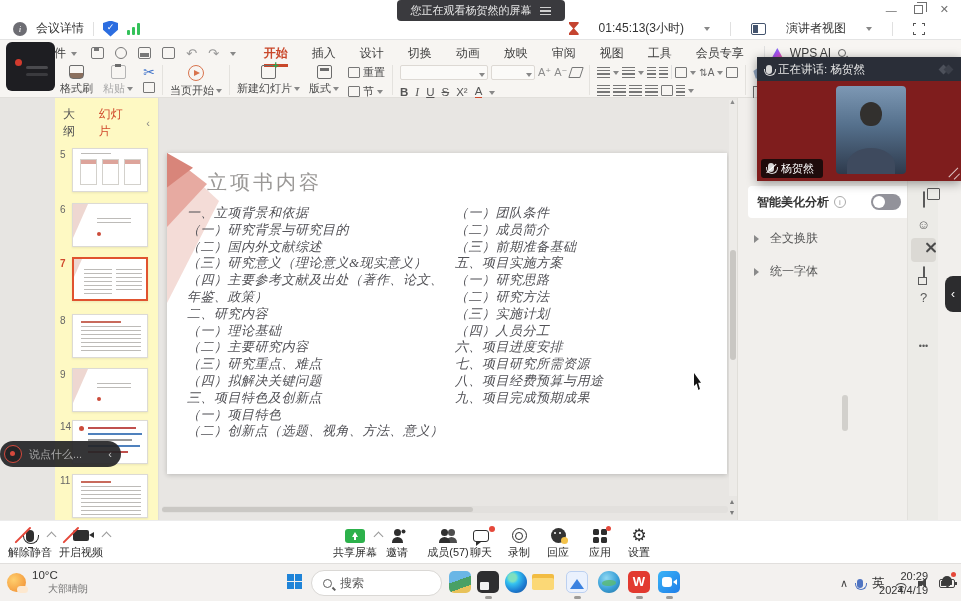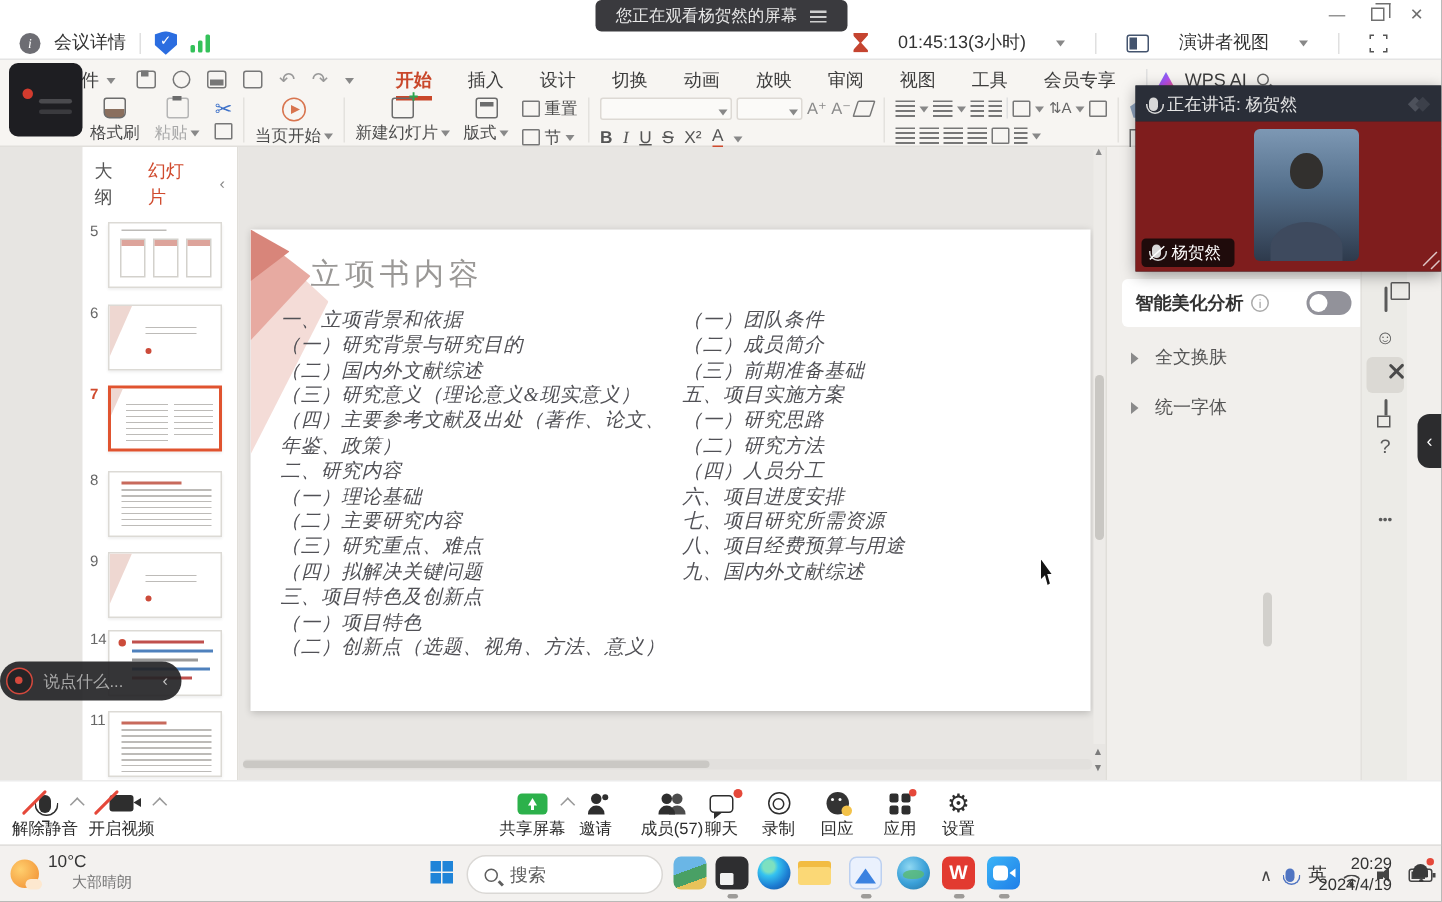--- a/index.html
+++ b/index.html
@@ -83,21 +83,21 @@
   .tbx-ico { width:14px; height:13px; border:1.2px solid #6c6c6c; font-size:9px; text-align:center; line-height:12px; color:#d04a2d; }
   .arr-ico { width:13px; height:12px; border:1.2px solid #6c6c6c; position:relative; background:#fff; }
   .arr-ico::after { content:""; position:absolute; left:3px; top:3px; width:13px; height:12px; border:1.2px solid #9bb0c8; background:#dfe7f1; z-index:-1; }
 
   
   .dark-box { position:absolute; left:6px; top:42px; width:49px; height:49px; background:#1e1e22; border-radius:6px; z-index:30; }
   .dark-box .reddot { position:absolute; left:9px; top:17px; width:7px; height:7px; border-radius:50%; background:#d23b2e; }
   .dark-box .ghost { position:absolute; left:20px; top:24px; width:22px; height:3px; background:#4a4a4e; border-radius:2px; box-shadow:0 7px 0 #3a3a3e; }
 
   
-  .sidebar { position:absolute; top:98px; left:55px; width:104px; bottom:81px; background:#ffffff; border-right:1px solid #e0ded9; }
+  .sidebar { position:absolute; top:98px; left:55px; width:104px; bottom:81px; background:#fef9c3; border-right:1px solid #e0ded9; }
   .side-tabs { display:flex; align-items:center; gap:12px; padding:8px 8px 4px 8px; font-size:12px; color:#555; }
   .side-tabs .active { color:#d04a2d; }
   .side-collapse { margin-left:auto; color:#888; font-size:11px; }
   .thumb { position:absolute; left:2px; width:100px; }
   .tnum { position:absolute; left:3px; top:1px; font-size:10px; color:#666; }
   .tnum.sel { color:#d04a2d; font-weight:bold; }
   .tcard { margin-left:15px; width:76px; height:44px; background:#fff; border:1px solid #dcdad5; box-shadow:0 1px 2px rgba(0,0,0,.08); position:relative; overflow:hidden; }
   .tcard.sel { border:2px solid #e0532f; }
   .sk-line { position:absolute; background:repeating-linear-gradient(#bdbbb8 0 1px,transparent 1px 4px); }
   .sk-col { position:absolute; width:17px; height:26px; border:1px solid #d3d1cc; top:10px; }
@@ -561,25 +561,26 @@
           <div>（一）项目特色</div>
           <div>（二）创新点（选题、视角、方法、意义）</div>
         </div>
       <div class="slide-col right">
           <div>（一）团队条件</div>
           <div>（二）成员简介</div>
           <div>（三）前期准备基础</div>
           <div>五、项目实施方案</div>
           <div>（一）研究思路</div>
           <div>（二）研究方法</div>
+          <div>（三）实施计划</div>
           <div>（四）人员分工</div>
           <div>六、项目进度安排</div>
           <div>七、项目研究所需资源</div>
           <div>八、项目经费预算与用途</div>
-          <div>九、国内外文献综述</div>
+          <div>九、项目完成预期成果</div>
         </div>
     </div>
   </div>
   <div class="vscroll">
     <span class="uparr">▲</span>
     <span class="thumbbar"></span>
   </div>
   <div class="pgbtns">
     <span>▲</span>
     <span>▼</span>

